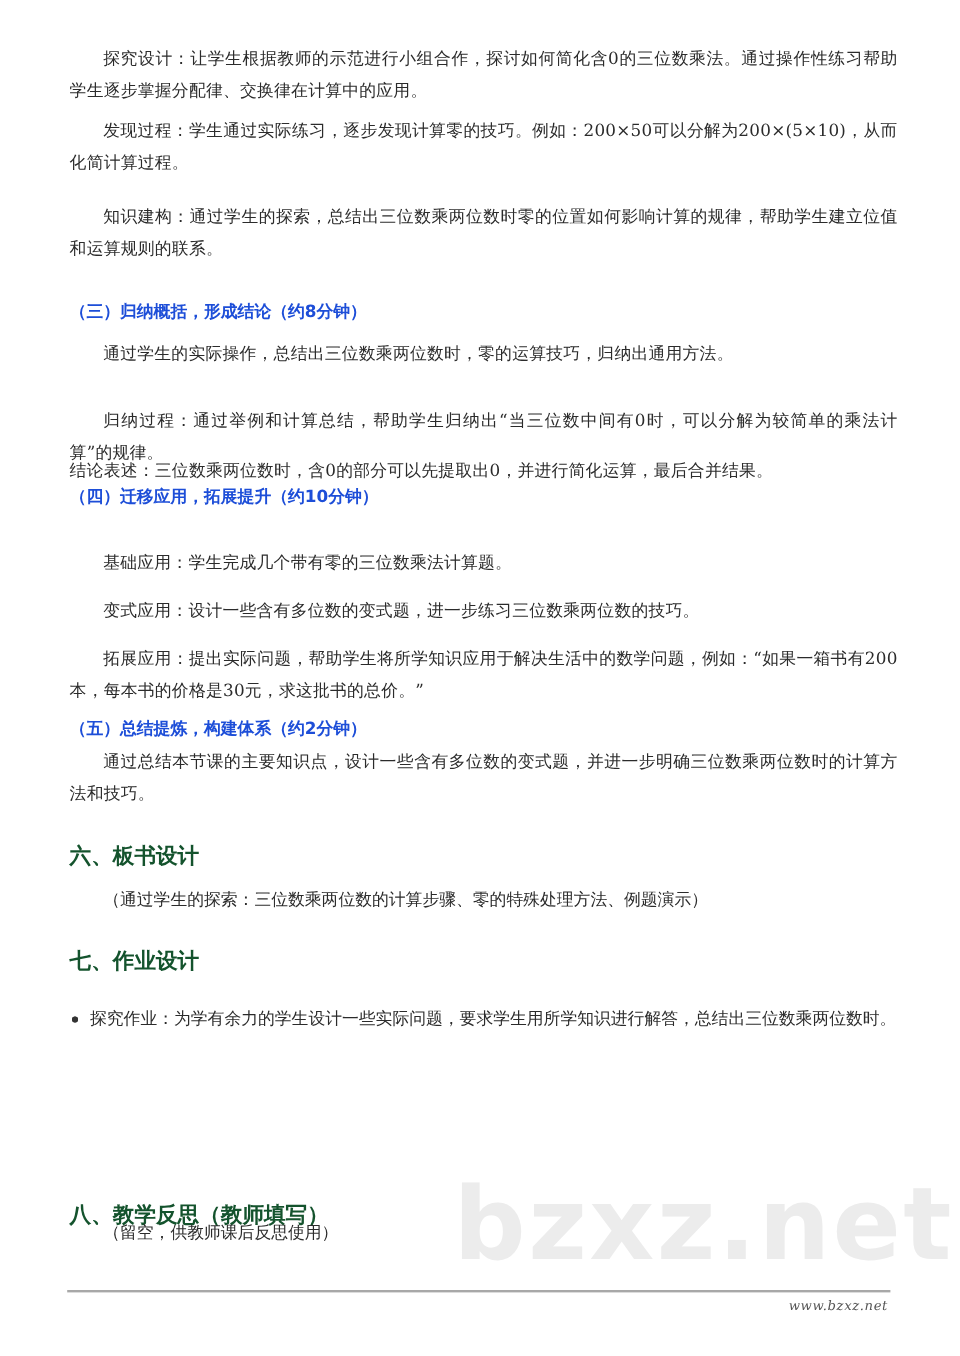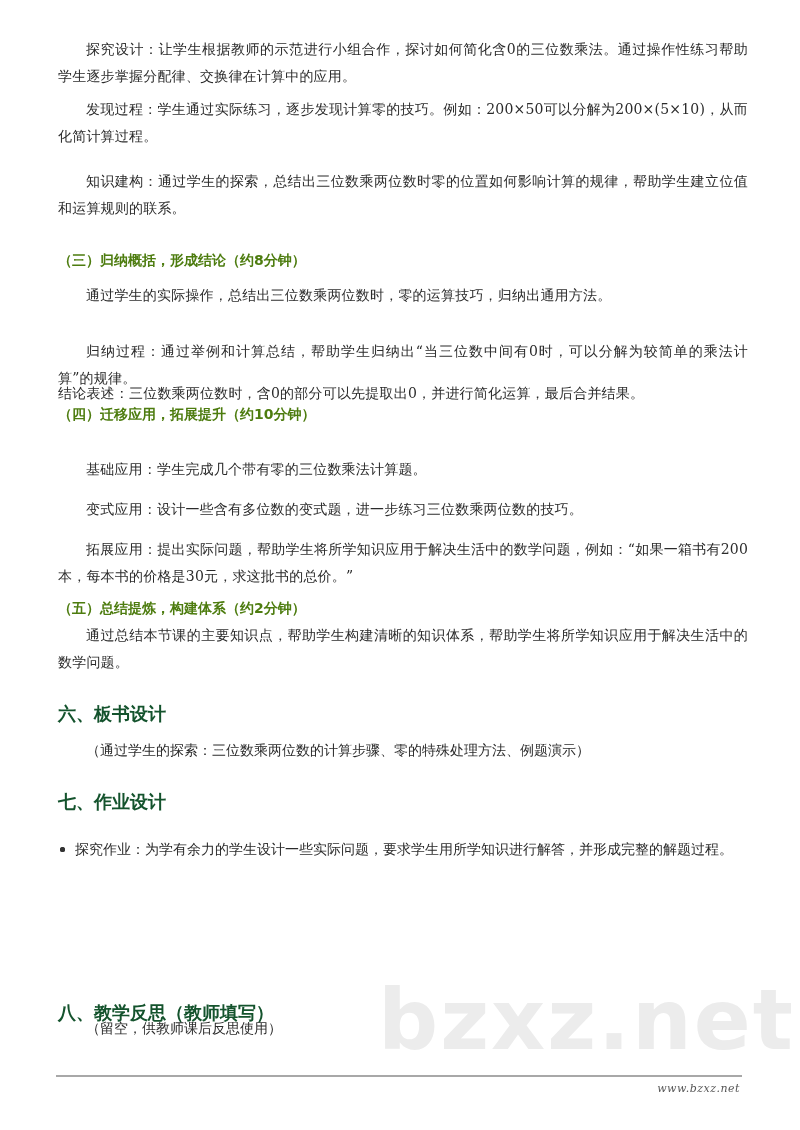--- a/index.html
+++ b/index.html
@@ -10,21 +10,21 @@
   }
   .page { position: absolute; left: 58px; top: 0; width: 690px; }
   .blk { position: absolute; left: 0; width: 690px; }
   p.para {
     margin: 0; font-size: 14px; line-height: 27px; letter-spacing: 0.2px;
     text-indent: 28px; text-align: justify;
   }
   p.noindent { text-indent: 0; }
   .sub {
     font-family: "DejaVu Sans", "Liberation Sans", sans-serif;
-    font-weight: bold; font-size: 14px; color: #4d7c0f; line-height: 20px;
+    font-weight: bold; font-size: 14px; color: #1d4ed8; line-height: 20px;
   }
   .h2 {
     font-family: "DejaVu Sans", "Liberation Sans", sans-serif;
     font-weight: bold; font-size: 18px; color: #14532d; line-height: 24px;
   }
   .note { font-size: 14px; line-height: 20px; padding-left: 28px; }
   ul.hw { list-style: none; margin: 0; padding: 0; }
   ul.hw li { position: relative; padding-left: 17px; font-size: 14px; line-height: 26px; margin-bottom: 8px; }
   ul.hw li .bullet {
     position: absolute; left: 2px; top: 11px; width: 5px; height: 5px; border-radius: 50%;
@@ -83,37 +83,37 @@
     <p class="para">变式应用：设计一些含有多位数的变式题，进一步练习三位数乘两位数的技巧。</p>
   </div>
 
   <div class="blk" style="top:536px;">
     <p class="para">拓展应用：提出实际问题，帮助学生将所学知识应用于解决生活中的数学问题，例如：“如果一箱书有200本，每本书的价格是30元，求这批书的总价。”</p>
   </div>
 
   <div class="blk sub" style="top:598px;">（五）总结提炼，构建体系（约2分钟）</div>
 
   <div class="blk" style="top:622px;">
-    <p class="para">通过总结本节课的主要知识点，帮助学生构建清晰的知识体系，帮助学生将所学知识应用于解决生活中的数学问题。</p>
+    <p class="para">通过总结本节课的主要知识点，设计一些含有多位数的变式题，并进一步明确三位数乘两位数时的计算方法和技巧。</p>
   </div>
 
   <div class="blk h2" style="top:702px;">六、板书设计</div>
 
   <div class="blk note" style="top:740px;">（通过学生的探索：三位数乘两位数的计算步骤、零的特殊处理方法、例题演示）</div>
 
   <div class="blk h2" style="top:790px;">七、作业设计</div>
 
   <div class="blk" style="top:828px;">
     <ul class="hw">
       <li>
         <span class="bullet"></span>
       </li>
       <li>
         <span class="bullet"></span>
-        <span>探究作业：为学有余力的学生设计一些实际问题，要求学生用所学知识进行解答，并形成完整的解题过程。</span>
+        <span>探究作业：为学有余力的学生设计一些实际问题，要求学生用所学知识进行解答，总结出三位数乘两位数时。</span>
       </li>
     </ul>
   </div>
 
   <div class="blk h2" style="top:1001px;">八、教学反思（教师填写）</div>
 
   <div class="blk note" style="top:1018px;">（留空，供教师课后反思使用）</div>
 </div>
 
 <div class="watermark">bzxz.net</div>

